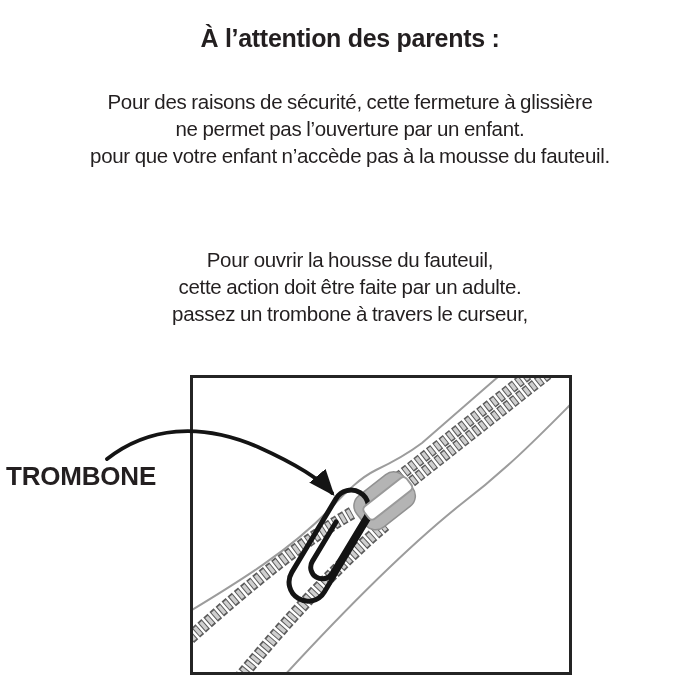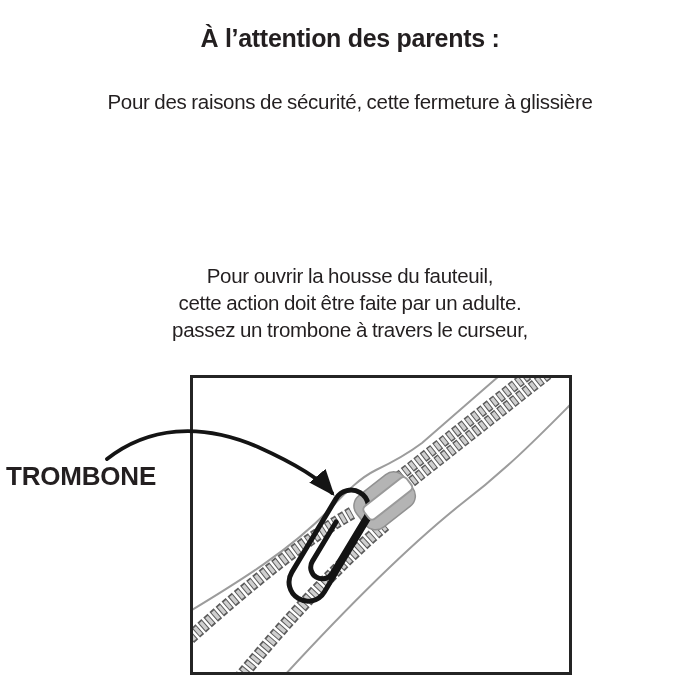--- a/index.html
+++ b/index.html
@@ -27,21 +27,21 @@
     position: absolute;
     left: 0;
     width: 100%;
     text-align: center;
     font-size: 20.5px;
     line-height: 27px;
     letter-spacing: -0.3px;
     word-spacing: -0.6px;
   }
   .p1 { top: 88px; text-align: center; }
-  .p2 { top: 262px; }
+  .p2 { top: 246px; }
   .clip-label {
     position: absolute;
     top: 461px;
     left: 6px;
     font-size: 26px;
     font-weight: 700;
     letter-spacing: -0.2px;
     text-align: center;
   }
   .diagram {
@@ -52,20 +52,22 @@
 </style>
 </head>
 <body>
 
 <div class="sheet">
 
   <h1 class="title">À l’attention des parents :</h1>
 
   <div class="para p1">
     <div>Pour des raisons de sécurité, cette fermeture à glissière</div>
+    <div>ne permet pas l’ouverture par un enfant.</div>
+    <div>pour que votre enfant n’accède pas à la mousse du fauteuil.</div>
   </div>
 
   <div class="para p2">
     <div>Pour ouvrir la housse du fauteuil,</div>
     <div>cette action doit être faite par un adulte.</div>
     <div>passez un trombone à travers le curseur,</div>
   </div>
 
   <div class="clip-label">TROMBONE</div>
 

